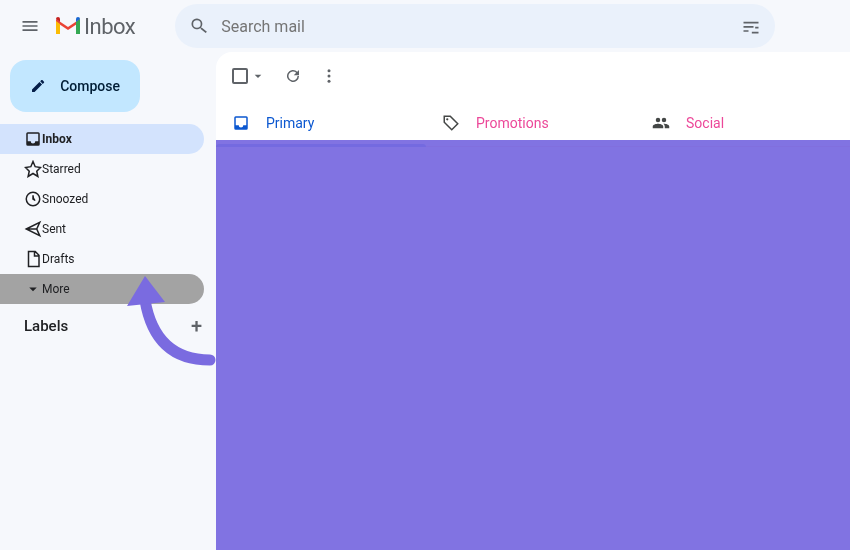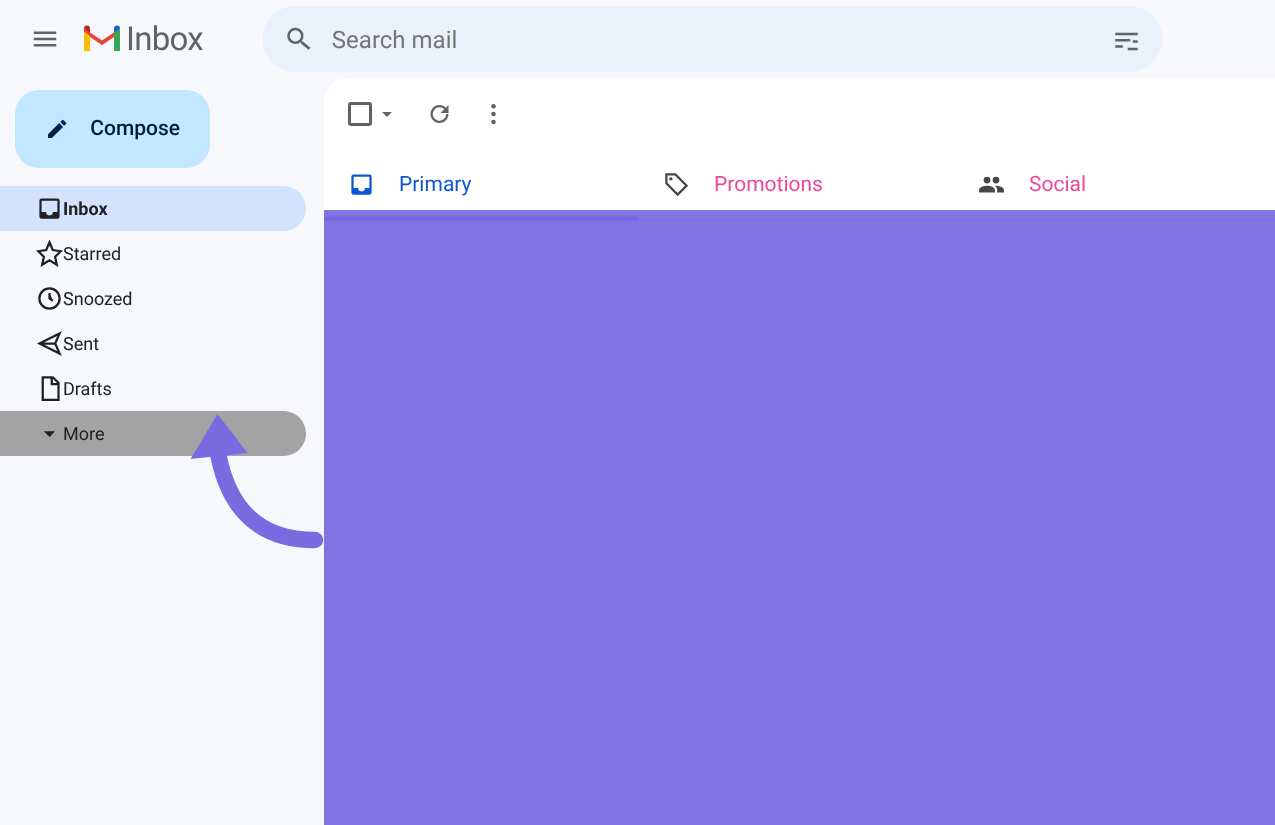--- a/index.html
+++ b/index.html
@@ -102,20 +102,24 @@
         </svg>
       <span>Drafts</span>
     </div>
     <div class="nav-item more-row">
       <svg width="18" height="18" viewBox="0 0 24 24">
           <path fill="currentColor" d="M7 10l5 5 5-5z"></path>
         </svg>
       <span>More</span>
     </div>
 
+    <div class="labels-hd">
+      <span>Labels</span>
+      <span class="plus">+</span>
+    </div>
   </div>
 
   <div class="main">
     <div class="toolbar">
       <div class="cbwrap">
         <div class="cb"></div>
         <svg width="16" height="16" viewBox="0 0 24 24" class="ico">
             <path fill="currentColor" d="M7 10l5 5 5-5z"></path>
           </svg>
       </div>

